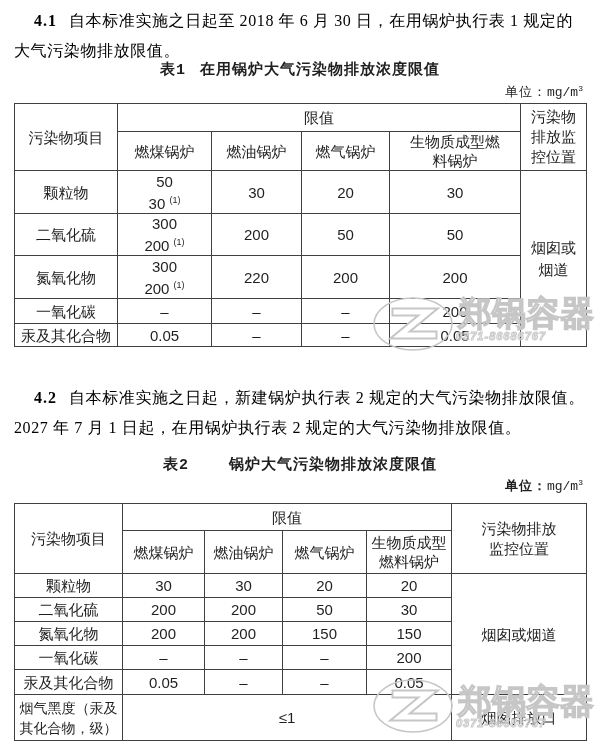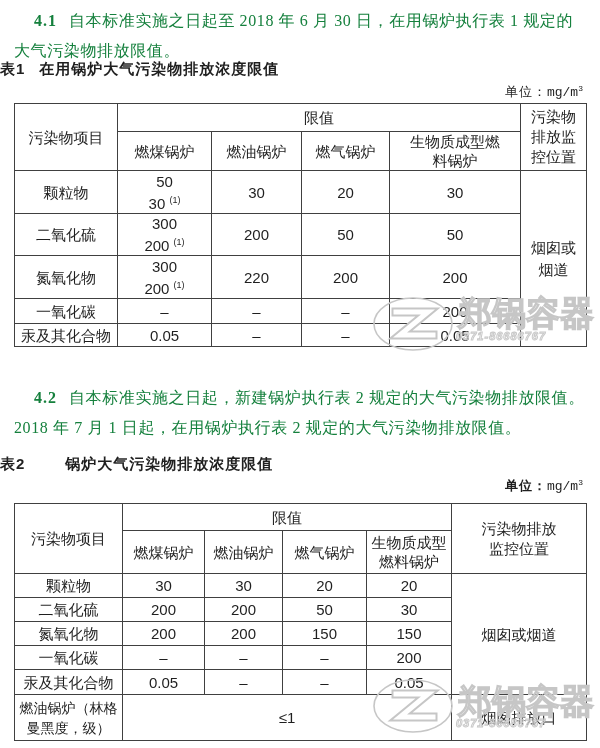--- a/index.html
+++ b/index.html
@@ -1,26 +1,26 @@
 <!DOCTYPE html>
 <html><head>
 <meta charset="utf-8">
 <style>
   * { margin:0; padding:0; box-sizing:border-box; }
   html,body { width:600px; height:748px; background:#ffffff; overflow:hidden; position:relative;
               font-family:"Liberation Sans","DejaVu Sans",sans-serif; color:#1f1f1f; }
 
   .para { position:absolute; left:14px; width:574px; font-family:"Liberation Serif","DejaVu Serif",serif;
-          font-size:16px; line-height:30px; letter-spacing:0.6px; text-indent:20px; color:#15803d; }
+          font-size:16px; line-height:30px; letter-spacing:0.6px; text-indent:20px; color:#000000; }
   #para-41 { top:6px; }
   #para-42 { top:383px; }
   .para .pnum { font-weight:bold; margin-right:12px; letter-spacing:1px; }
 
-  .tbl-caption { position:absolute; left:0; width:600px; text-align:left; font-weight:bold;
-                 font-size:15px; letter-spacing:1px; }
+  .tbl-caption { position:absolute; left:0; width:600px; text-align:center; font-weight:bold;
+                 font-size:15px; letter-spacing:1px;font-family:Liberation Mono, monospace; }
   #caption-1 { top:60px; }
   #caption-2 { top:455px; }
   .tbl-caption .cap-title { margin-left:14px; }
   #caption-2 .cap-title { margin-left:40px; }
 
   .unit-line { position:absolute; right:16px; font-size:13px; letter-spacing:1px; }
   #unit-1 { top:83px; font-family:"Liberation Serif","DejaVu Serif",serif; }
   #unit-2 { top:477px; font-weight:bold; }
   .unit-val { font-family:"Liberation Mono","DejaVu Sans Mono",monospace; font-weight:normal; letter-spacing:0; }
   .unit-line sup { font-family:"Liberation Mono","DejaVu Sans Mono",monospace; font-size:8px; font-weight:normal; }
@@ -129,21 +129,21 @@
     <td>汞及其化合物</td>
     <td>0.05</td>
     <td>–</td>
     <td>–</td>
     <td>0.05</td>
   </tr>
 </tbody>
   </table>
 
 <p class="para" id="para-42">
-  <span class="pnum">4.2</span><span>自本标准实施之日起，新建锅炉执行表 2 规定的大气污染物排放限值。2018 年 7 月 1 日起，在用锅炉执行表 2 规定的大气污染物排放限值。</span>
+  <span class="pnum">4.2</span><span>自本标准实施之日起，新建锅炉执行表 2 规定的大气污染物排放限值。2027 年 7 月 1 日起，在用锅炉执行表 2 规定的大气污染物排放限值。</span>
 </p>
 
 <div class="tbl-caption" id="caption-2">
   <span>表2</span><span class="cap-title">锅炉大气污染物排放浓度限值</span>
 </div>
 <div class="unit-line" id="unit-2">
   <span>单位：</span><span class="unit-val">mg/m</span><sup>3</sup>
 </div>
 
 <table id="table2">
@@ -197,21 +197,21 @@
     <td>200</td>
   </tr>
   <tr style="height:25px">
     <td>汞及其化合物</td>
     <td>0.05</td>
     <td>–</td>
     <td>–</td>
     <td>0.05</td>
   </tr>
   <tr style="height:46px">
-    <td class="smoke-label">燃油锅炉（林格曼黑度，级）</td>
+    <td class="smoke-label">烟气黑度（汞及其化合物，级）</td>
     <td colspan="4">≤1</td>
     <td>烟囱排放口</td>
   </tr>
 </tbody>
   </table>
 
 <div class="watermark" id="watermark-1">
   <svg class="wm-logo" width="82" height="58" viewBox="0 0 82 58">
     <ellipse cx="41" cy="29" rx="39" ry="26" fill="none" stroke="#c6c6c6" stroke-width="1.6"></ellipse>
     <path d="M24 17 L56 17 L28 40 L61 40" fill="none" stroke="#c6c6c6" stroke-width="9" stroke-linecap="square"></path>

